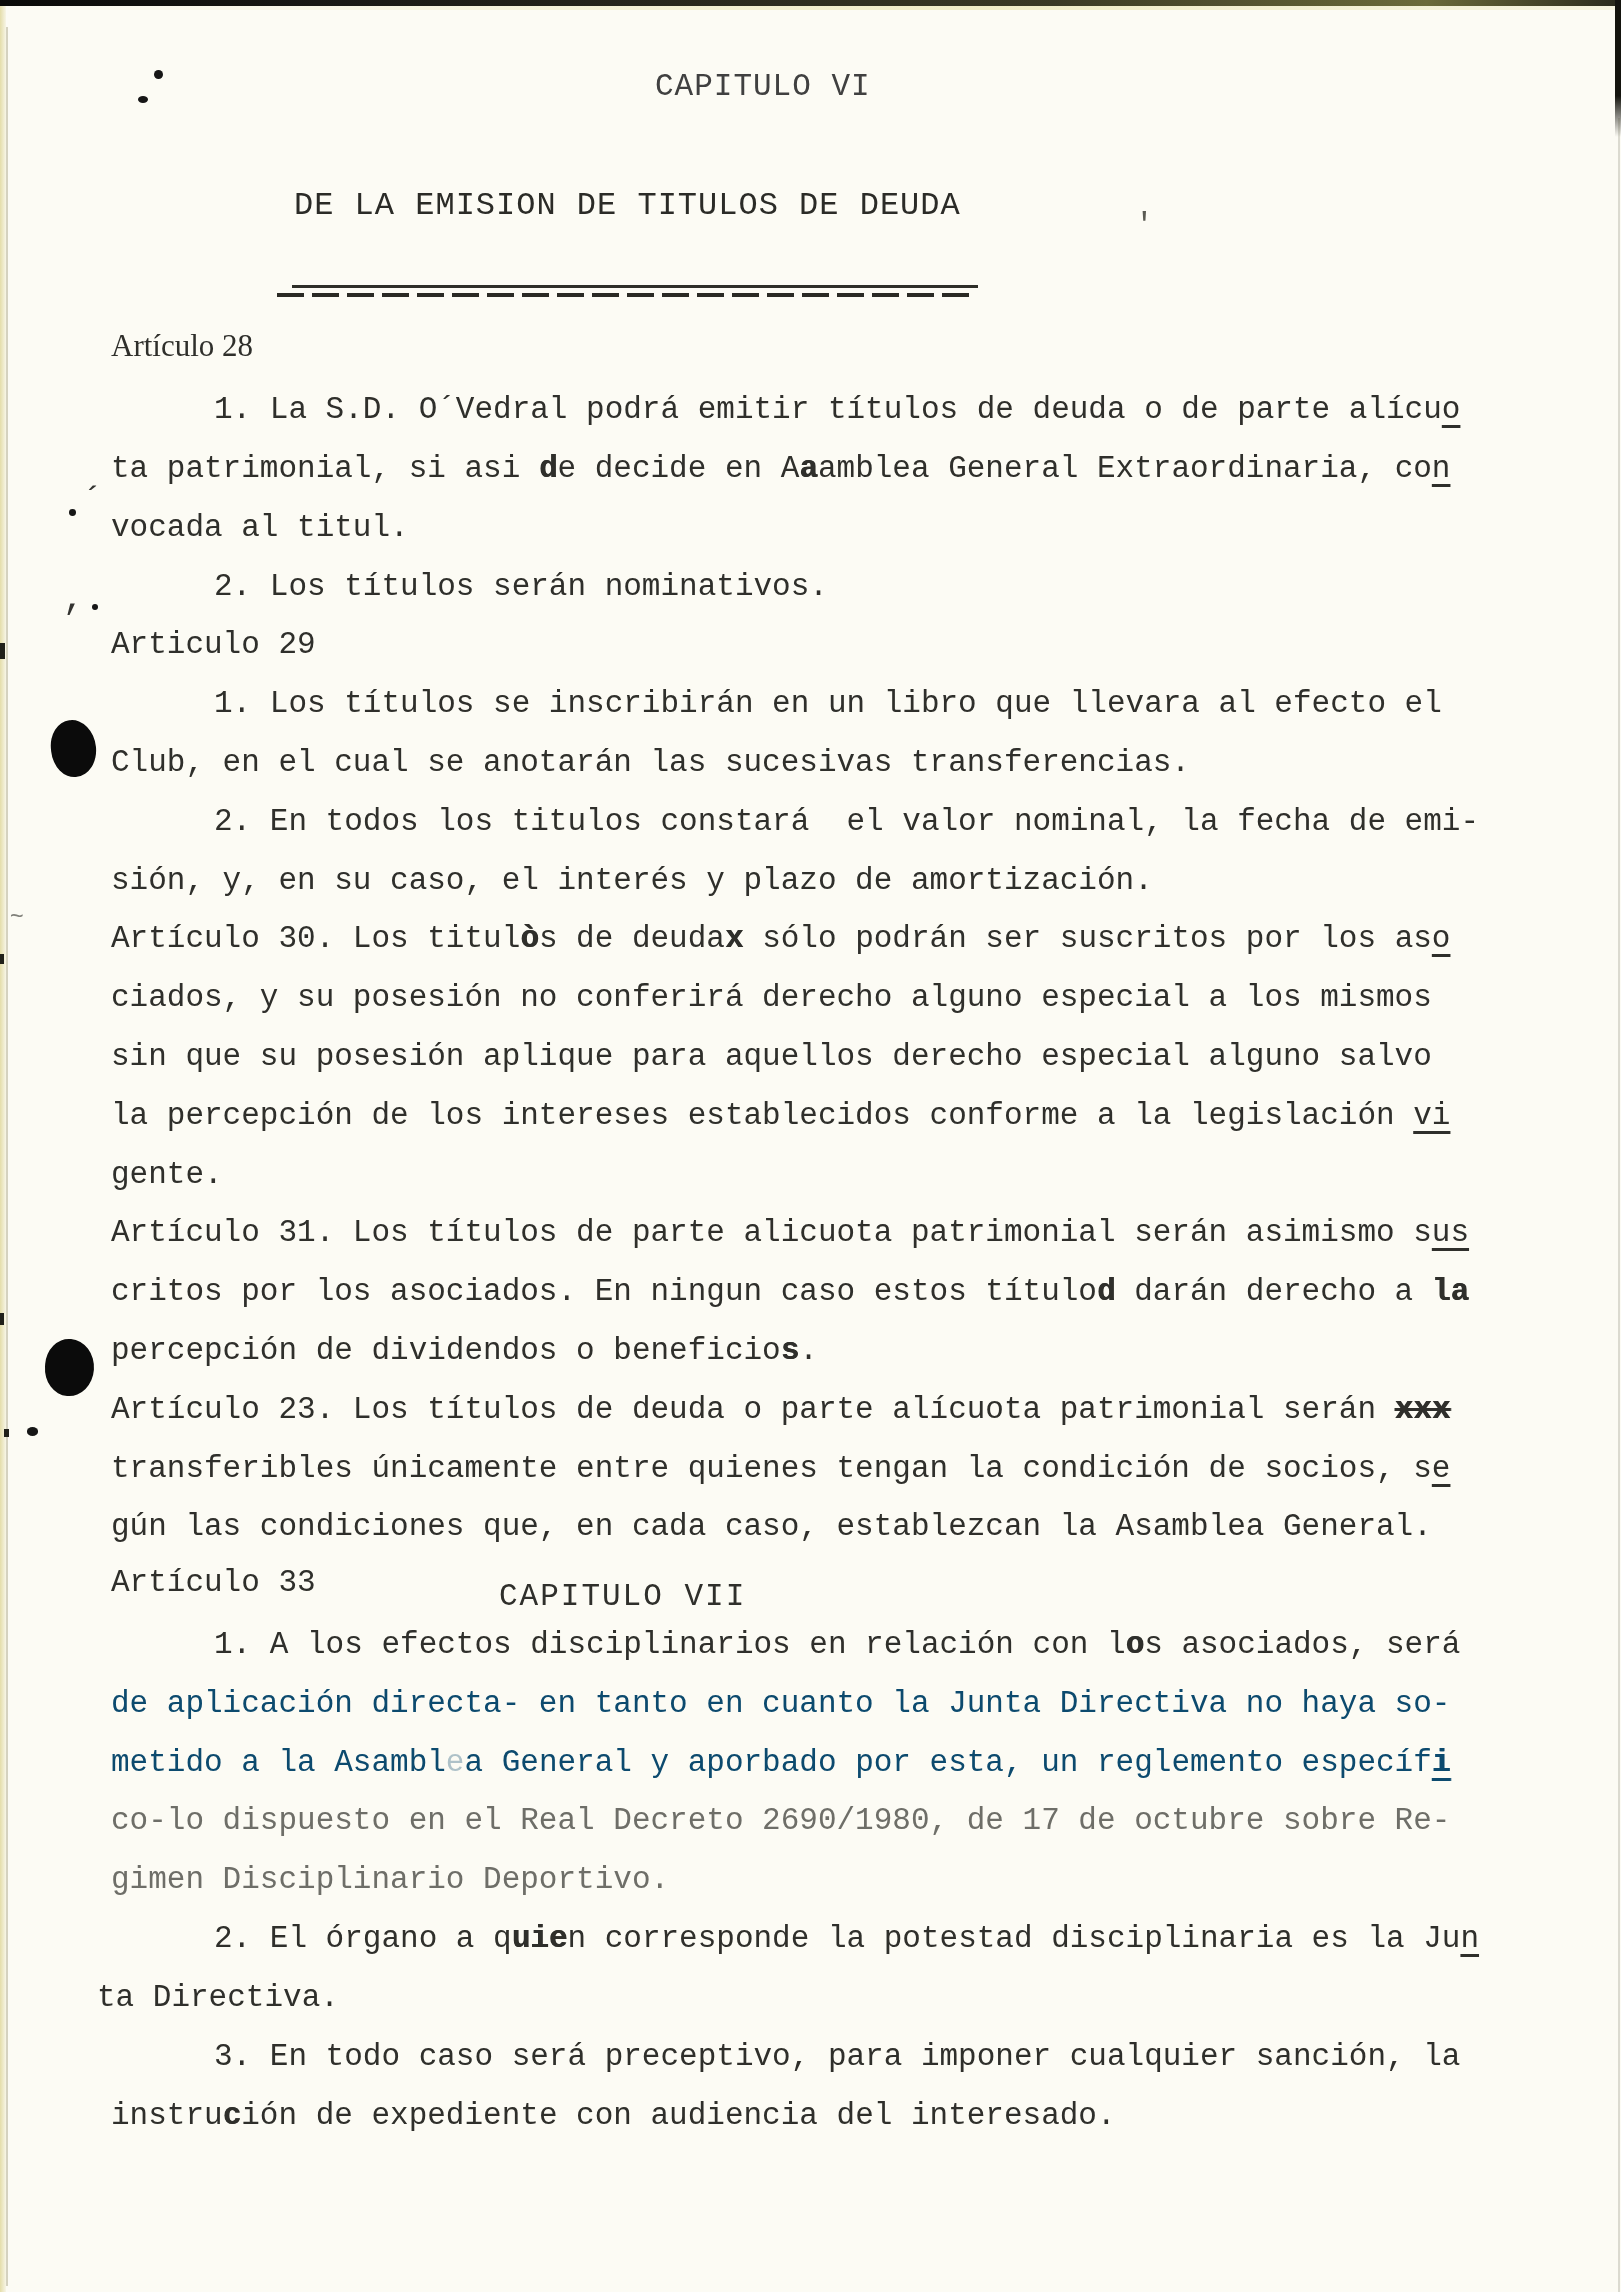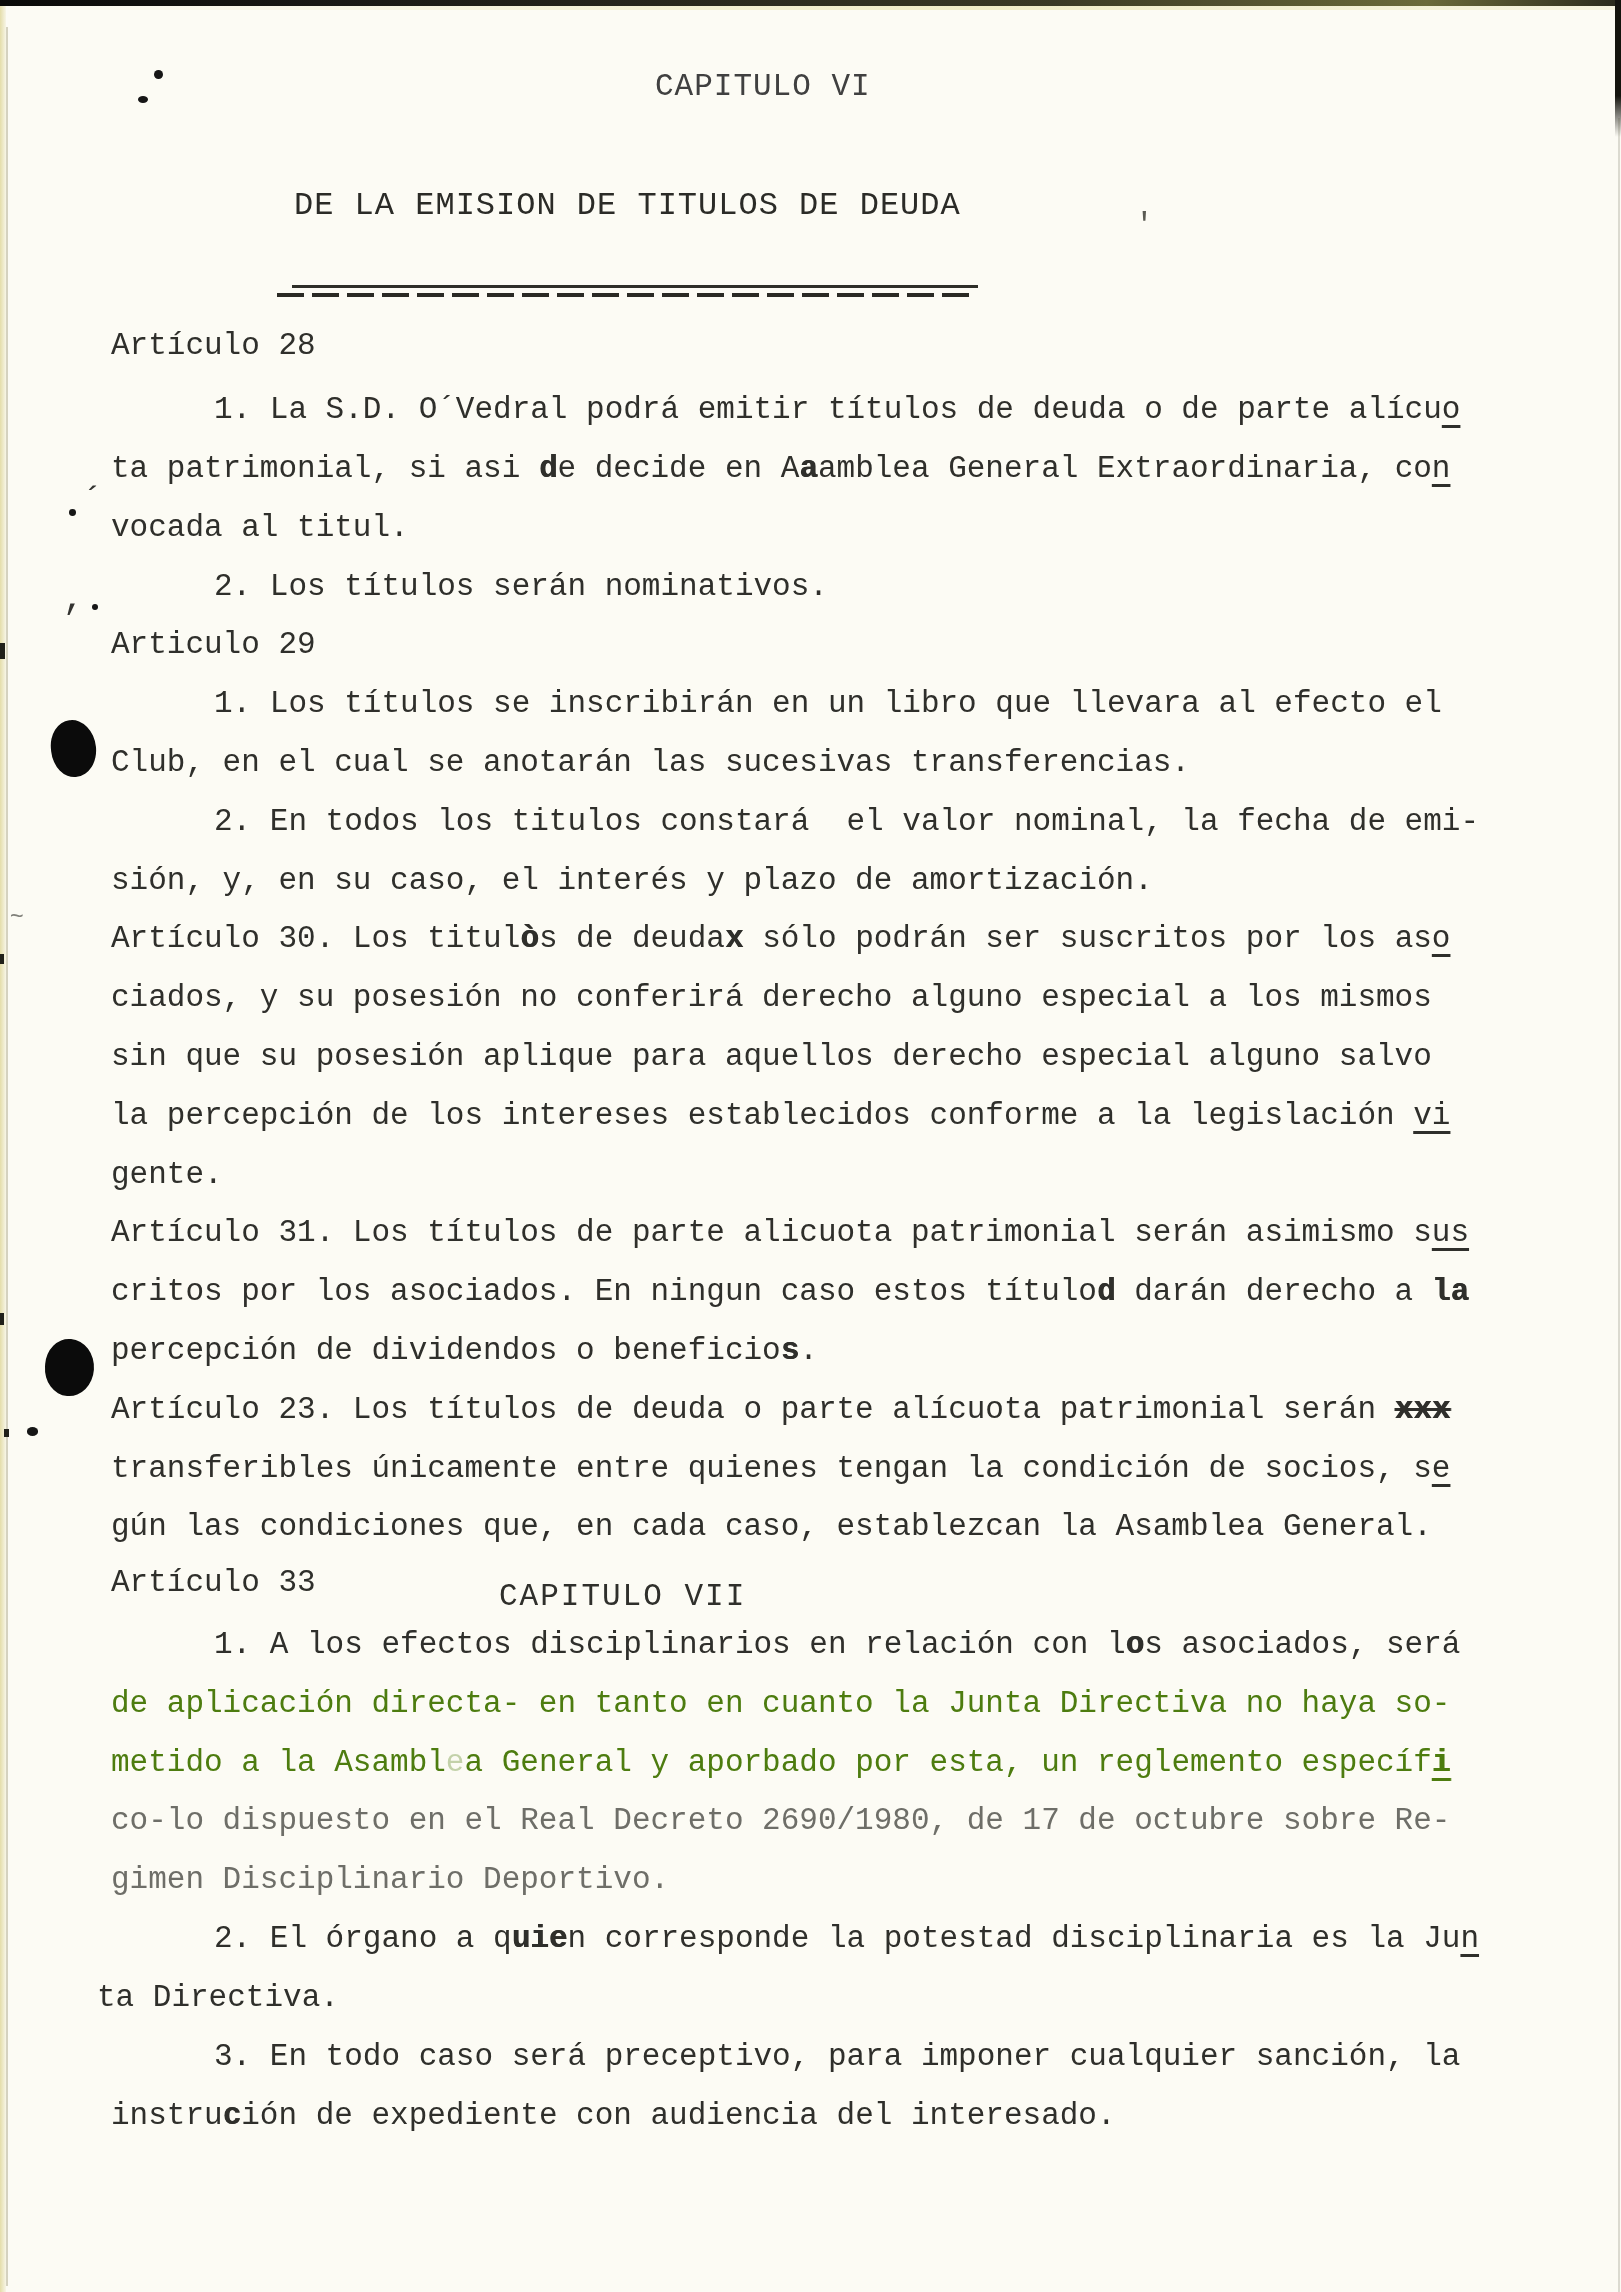--- a/index.html
+++ b/index.html
@@ -34,21 +34,21 @@
     background:repeating-linear-gradient(90deg,#2a2a24 0 27.4px,rgba(0,0,0,0) 27.4px 35px);}
 
   
   .line{position:absolute;font-size:31px;line-height:37px;white-space:pre;}
   .line .u{text-decoration:underline;text-decoration-thickness:2.5px;text-underline-offset:6.9px;}
   .line .b{font-weight:bold;text-shadow:0.6px 0 currentColor;}
   .line .x{text-decoration:line-through;text-decoration-thickness:2.5px;}
   .line .b.x{text-decoration:line-through;}
   .line .f{opacity:.32;}
   .line .extra{position:absolute;letter-spacing:2px;white-space:pre;}
-  .dim1{color:#4d7c0f;}
+  .dim1{color:#0c4a6e;}
   .dim2{color:#6e6e68;}
 
   
   .blot{position:absolute;background:#0b0b0b;border-radius:48% 52% 50% 50%;}
   .speck{position:absolute;background:#161616;border-radius:50%;}
   .tick{position:absolute;background:#20201a;}
   .stray{position:absolute;white-space:pre;}
 </style>
 </head>
 <body>
@@ -61,21 +61,21 @@
   <div class="edge-left-line"></div>
   <div class="edge-right-top"></div>
   <div class="edge-right-faint"></div>
 
   <div class="h-chap">CAPITULO VI</div>
   <div class="h-t1">DE LA EMISION DE TITULOS DE DEUDA</div>
   <div class="u-solid"></div>
   <div class="u-dash"></div>
 
   <div>
-      <div class="line" style="left: 111px; top: 327px;"><span>Artículo 28</span></div>
+      <div class="line" style="left: 111px; top: 327px; font-family: Liberation Serif, serif;"><span>Artículo 28</span></div>
       <div class="line" style="left: 214px; top: 391px;"><span>1. La S.D. O´Vedral podrá emitir títulos de deuda o de parte alícu</span><span class="u">o</span></div>
       <div class="line" style="left: 111px; top: 450px;"><span>ta patrimonial, si asi </span><span class="b">d</span><span>e decide en A</span><span class="b">a</span><span>amblea General Extraordinaria, co</span><span class="u">n</span></div>
       <div class="line" style="left: 111px; top: 509px;"><span>vocada al titul.</span></div>
       <div class="line" style="left: 214px; top: 568px;"><span>2. Los títulos serán nominativos.</span></div>
       <div class="line" style="left: 111px; top: 626px;"><span>Articulo 29</span></div>
       <div class="line" style="left: 214px; top: 685px;"><span>1. Los títulos se inscribirán en un libro que llevara al efecto el</span></div>
       <div class="line" style="left: 111px; top: 744px;"><span>Club, en el cual se anotarán las sucesivas transferencias.</span></div>
       <div class="line" style="left: 214px; top: 803px;"><span>2. En todos los titulos constará  el valor nominal, la fecha de emi-</span></div>
       <div class="line" style="left: 111px; top: 862px; text-align: center;"><span>sión, y, en su caso, el interés y plazo de amortización.</span></div>
       <div class="line" style="left: 111px; top: 920px;"><span>Artículo 30. Los titul</span><span class="b">ò</span><span>s de deuda</span><span class="b">x</span><span> sólo podrán ser suscritos por los as</span><span class="u">o</span></div>

